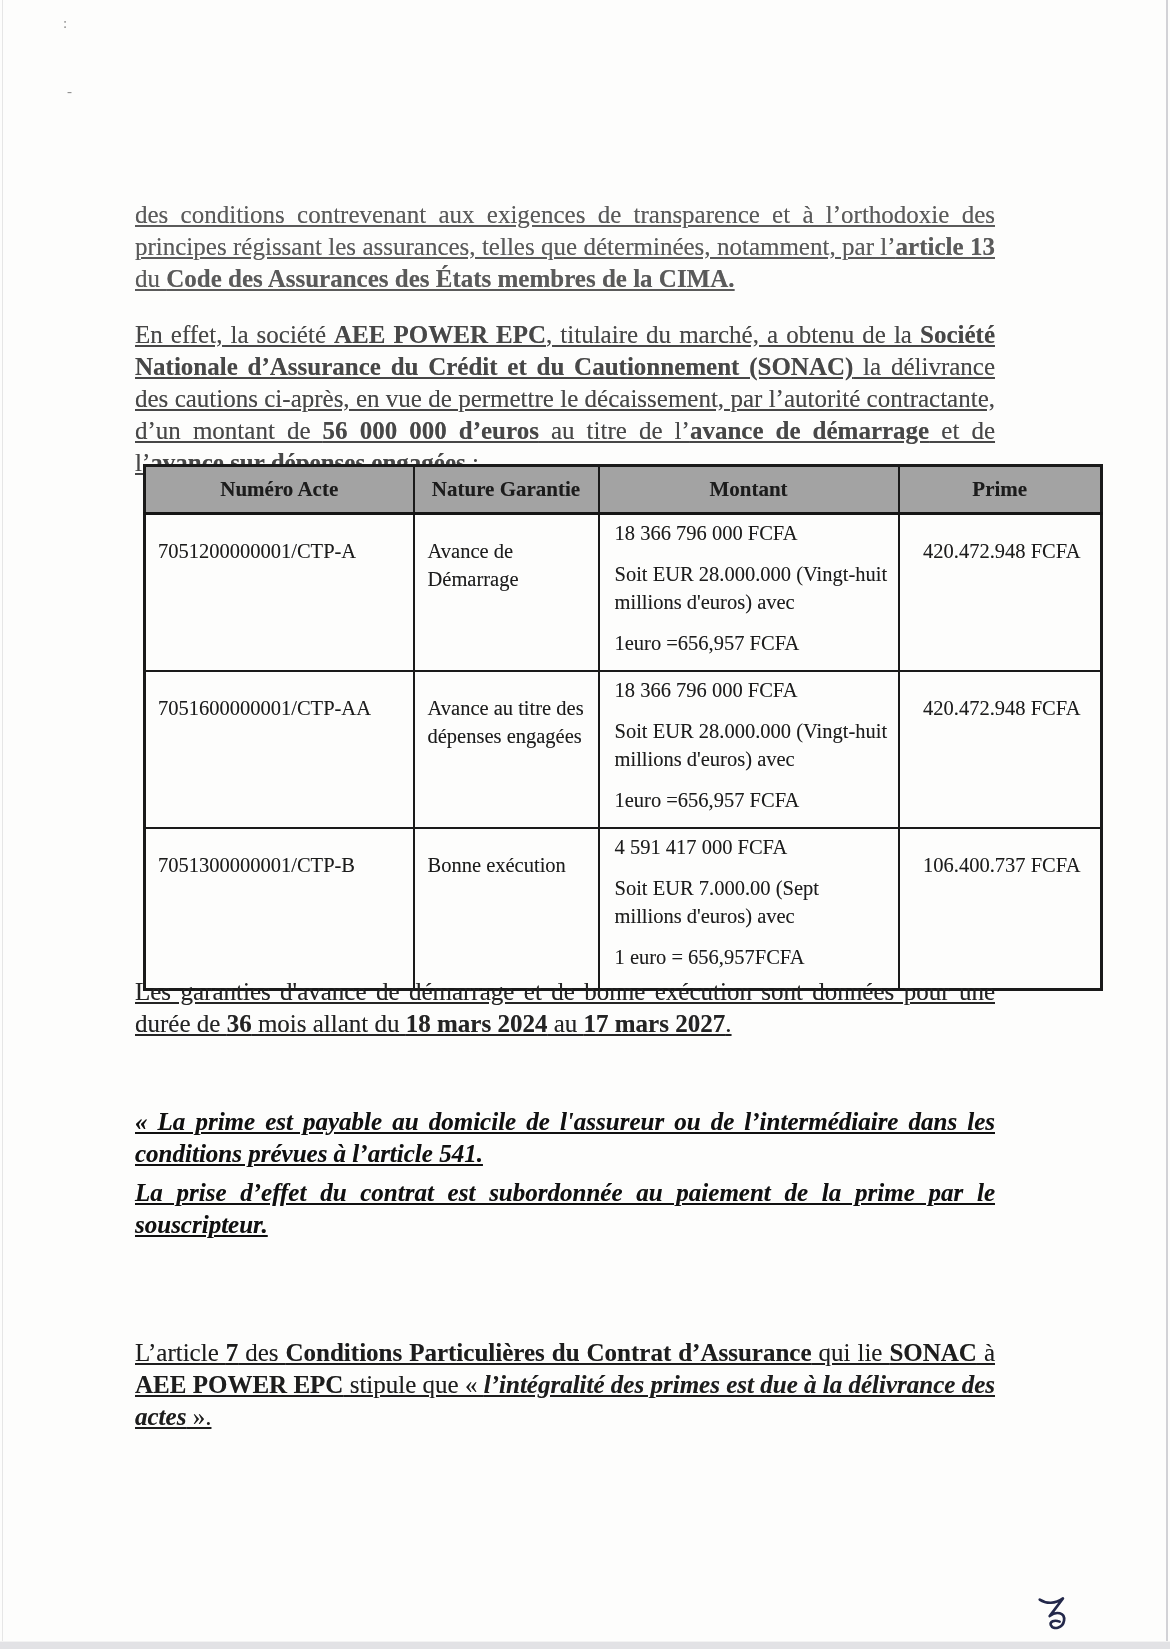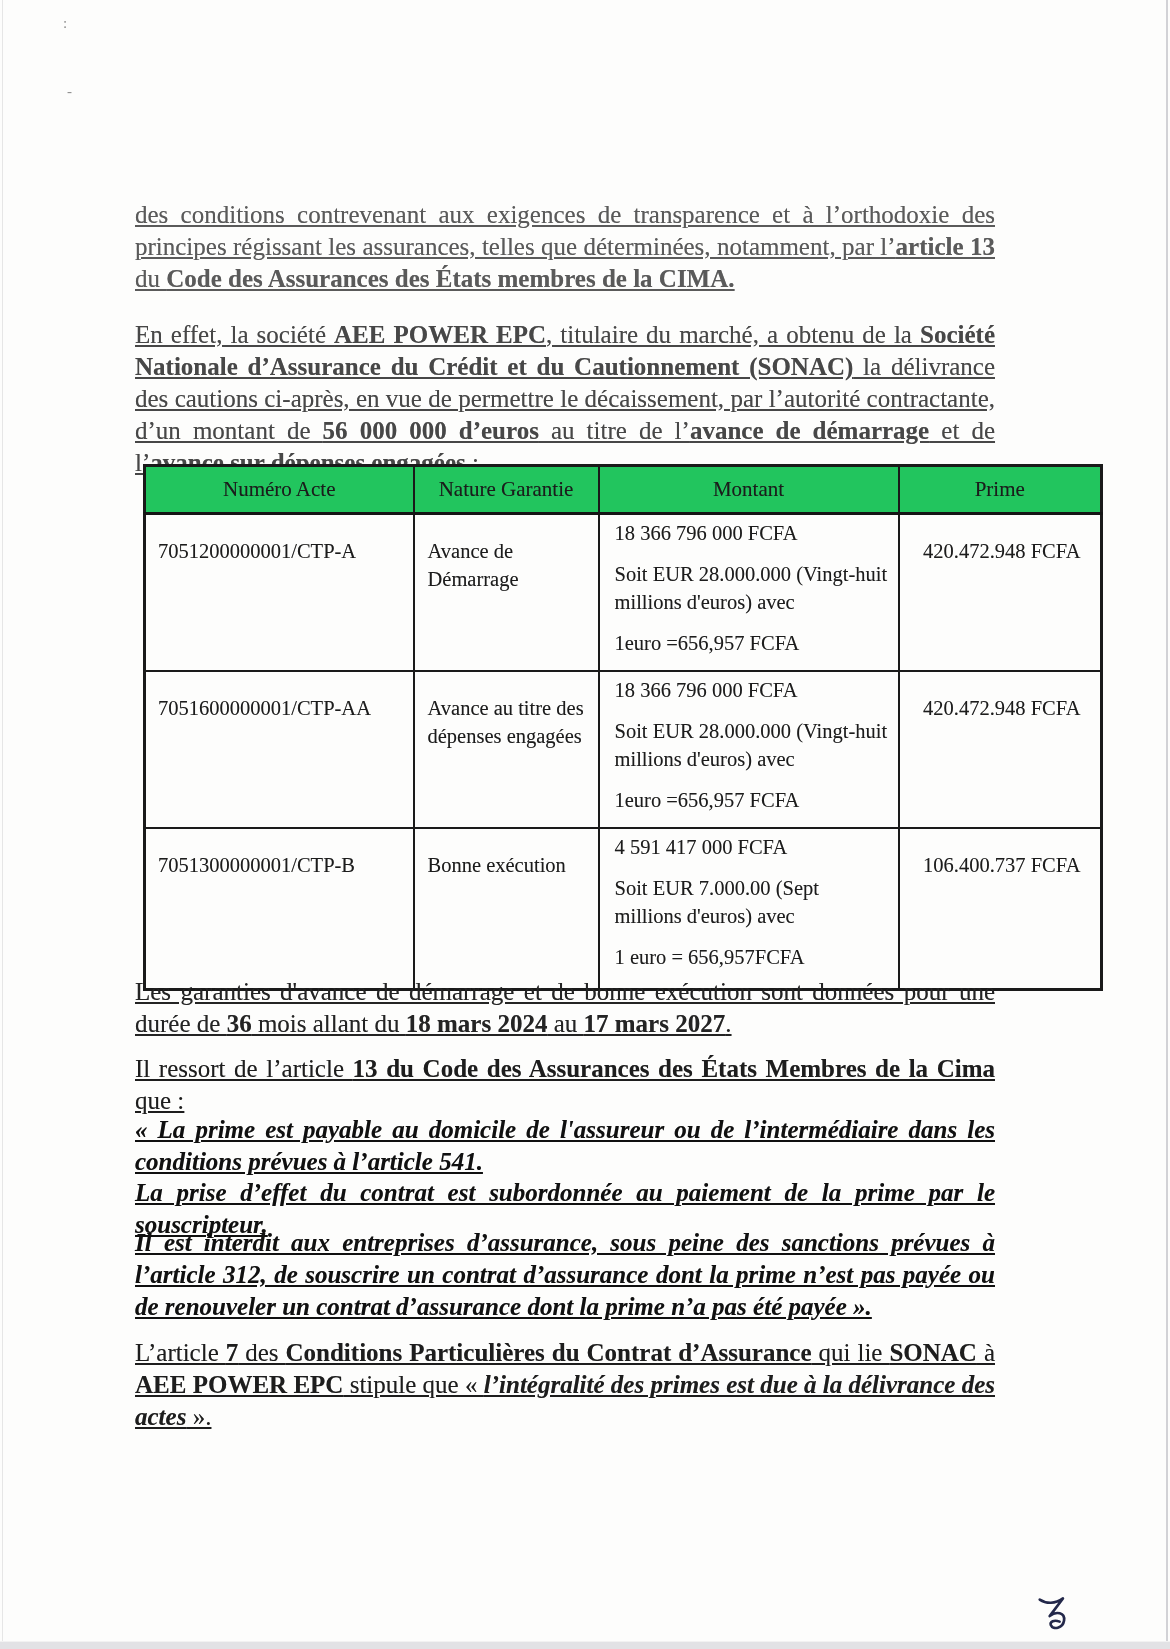--- a/index.html
+++ b/index.html
@@ -26,21 +26,21 @@
     position:absolute;left:135px;width:860px;margin:0;
     font-size:25px;line-height:32px;
     text-align:justify;
     text-shadow:0 0 0.5px rgba(0,0,0,0.35);
     text-decoration:underline;
   }
   .p1{top:199px;color:#5a5a5a;}
   .p2{top:319px;color:#474747;}
   .p3{top:976px;color:#242424;}
   .p4{top:1053px;color:#1d1d1d;}
-  .p5{top:1106px;color:#101010;margin-top:8px;}
+  .p5{top:1106px;color:#101010;}
   .p6{top:1177px;color:#101010;}
   .p7{top:1227px;color:#101010;}
   .p8{top:1337px;color:#1d1d1d;}
   .b{font-weight:bold;}
   .i{font-style:italic;}
 
   
   .gtable{
     position:absolute;left:143px;top:464px;
     width:957px;table-layout:fixed;
@@ -49,22 +49,22 @@
     font-size:20.5px;color:#1c1c1c;
     text-shadow:0 0 0.5px rgba(0,0,0,0.3);
   }
   .gtable col.c1{width:269px;}
   .gtable col.c2{width:185px;}
   .gtable col.c3{width:300px;}
   .gtable col.c4{width:203px;}
   .gtable th{
     border:2px solid #1a1a1a;border-bottom:3px solid #151515;
     height:45px;padding:0;vertical-align:middle;
-    font-size:21px;font-weight:normal;text-align:center;
-    background:#22c55e;
+    font-size:21px;font-weight:bold;text-align:center;
+    background:#a3a3a3;
   }
   .gtable td{
     border:2px solid #1a1a1a;
     vertical-align:top;line-height:28px;
     background:#fdfdfc;
   }
   tr.r1{height:141px;} tr.r2{height:142px;} tr.r3{height:161px;}
   td.numero{padding:22px 10px 0 12px;}
   td.nature{padding:22px 12px 0 13px;}
   td.montant{padding:4px 10px 0 15px;}
@@ -133,23 +133,21 @@
           <p>4 591 417 000 FCFA</p>
           <p>Soit EUR 7.000.00 (Sept millions d'euros) avec</p>
           <p>1 euro = 656,957FCFA</p>
         </td>
         <td class="prime">106.400.737 FCFA</td>
       </tr>
     </tbody>
   </table>
 
   <p class="doc p3"><span>Les garanties d'avance de démarrage et de bonne exécution sont données pour une durée de </span><span class="b">36</span><span> mois allant du </span><span class="b">18 mars 2024</span><span> au </span><span class="b">17 mars 2027</span><span>.</span></p>
-  <p class="doc p4"><span>Il ressort de l’article </span><span class="b">13 du Code des Assurances des États Membres de la Cima</span><span> que :</span></p>
   <p class="doc p5"><span class="b i">« La prime est payable au domicile de l'assureur ou de l’intermédiaire dans les conditions prévues à l’article 541.</span></p>
   <p class="doc p6"><span class="b i">La prise d’effet du contrat est subordonnée au paiement de la prime par le souscripteur.</span></p>
-  <p class="doc p7"><span class="b i">Il est interdit aux entreprises d’assurance, sous peine des sanctions prévues à l’article 312, de souscrire un contrat d’assurance dont la prime n’est pas payée ou de renouveler un contrat d’assurance dont la prime n’a pas été payée ».</span></p>
   <p class="doc p8"><span>L’article </span><span class="b">7</span><span> des </span><span class="b">Conditions Particulières du Contrat d’Assurance</span><span> qui lie </span><span class="b">SONAC</span><span> à </span><span class="b">AEE POWER EPC</span><span> stipule que « </span><span class="b i">l’intégralité des primes est due à la délivrance des actes</span><span> ».</span></p>
 
   <svg class="paraphe" viewBox="0 0 32 38" aria-hidden="true">
     <path d="M4 5 C10 9 18 9 25 4 L13 20 C19 15 27 17 26 24 C25 31 16 33 14 28 C13 25 17 23 22 25"></path>
   </svg>
 
 </div>
 
 </body></html>

